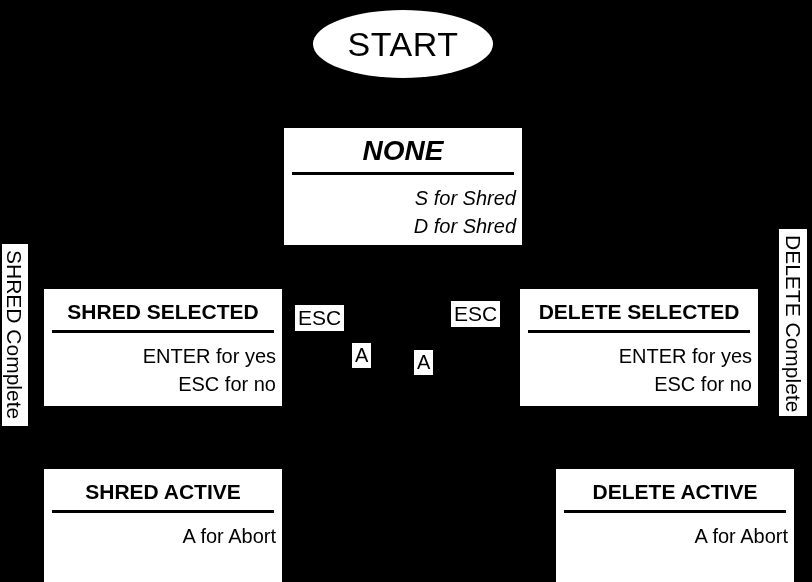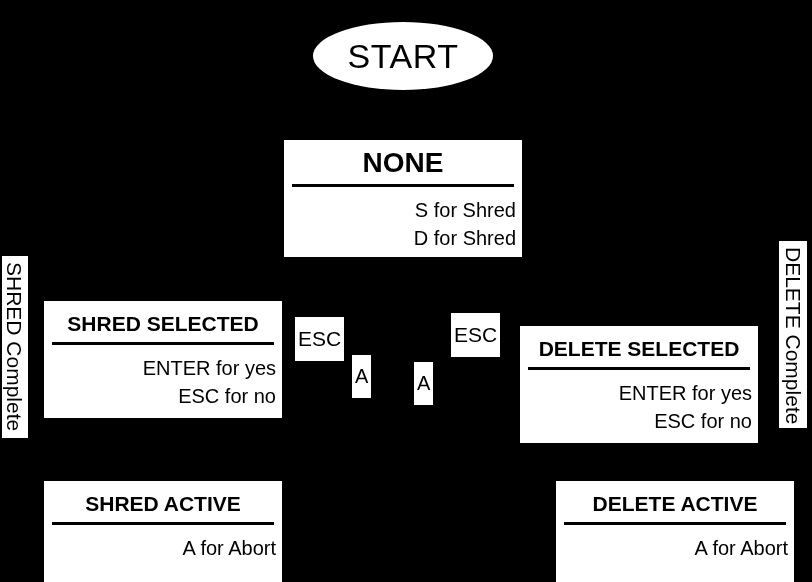--- a/index.html
+++ b/index.html
@@ -11,21 +11,21 @@
     width: 812px;
     height: 582px;
     position: relative;
     overflow: hidden;
     font-family: "Liberation Sans", sans-serif;
     -webkit-font-smoothing: antialiased;
   }
 
   #canvas {
     position: absolute;
-    left: 0; top: 16px;
+    left: 0; top: 4px;
     width: 812px;
     height: 457px;
     background: #000000;
   }
 
   
   .start-node {
     position: absolute;
     left: 313px;
     top: 6px;
@@ -71,36 +71,36 @@
     line-height: 1.38;
     padding: 10px 6px 12px 6px;
     flex: 1;
   }
   .state-body .body-line {
     display: block;
     white-space: nowrap;
   }
 
   
-  #state-none        { left: 284px; top: 124px; width: 238px; height: 117px; }
+  #state-none        { left: 284px; top: 124px; width: 238px; height: 117px; font-style: italic; }
   #state-shred-sel   { left: 44px;  top: 285px; width: 238px; height: 117px; }
-  #state-delete-sel  { left: 520px; top: 285px; width: 238px; height: 117px; margin-top: 25px; }
+  #state-delete-sel  { left: 520px; top: 285px; width: 238px; height: 117px; }
   #state-shred-act   { left: 44px;  top: 465px; width: 238px; height: 117px; }
   #state-delete-act  { left: 520px; top: 465px; width: 238px; height: 117px; margin-left: 36px; }
 
   #state-none .state-title       { font-size: 28px; padding-top: 9px; padding-bottom: 7px; }
 
   
   .edge-label {
     position: absolute;
     background: #ffffff;
     color: #000000;
     font-size: 21px;
     line-height: 1.15;
-    padding: 10px 3px;
+    padding: 1px 3px;
     white-space: nowrap;
   }
   #edge-esc-left   { left: 295px; top: 301px; }
   #edge-esc-right  { left: 451px; top: 297px; }
   #edge-a-left     { left: 352px; top: 339px; font-size: 20px; }
   #edge-a-right    { left: 414px; top: 346px; font-size: 20px; }
 
   
   .vertical-label {
     position: absolute;

